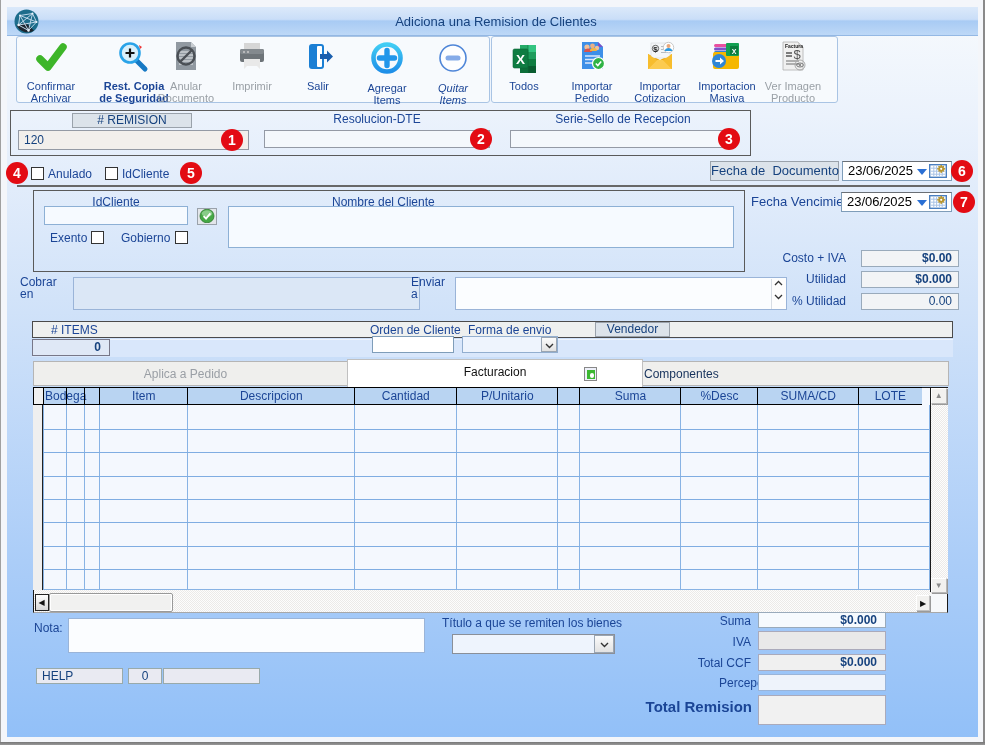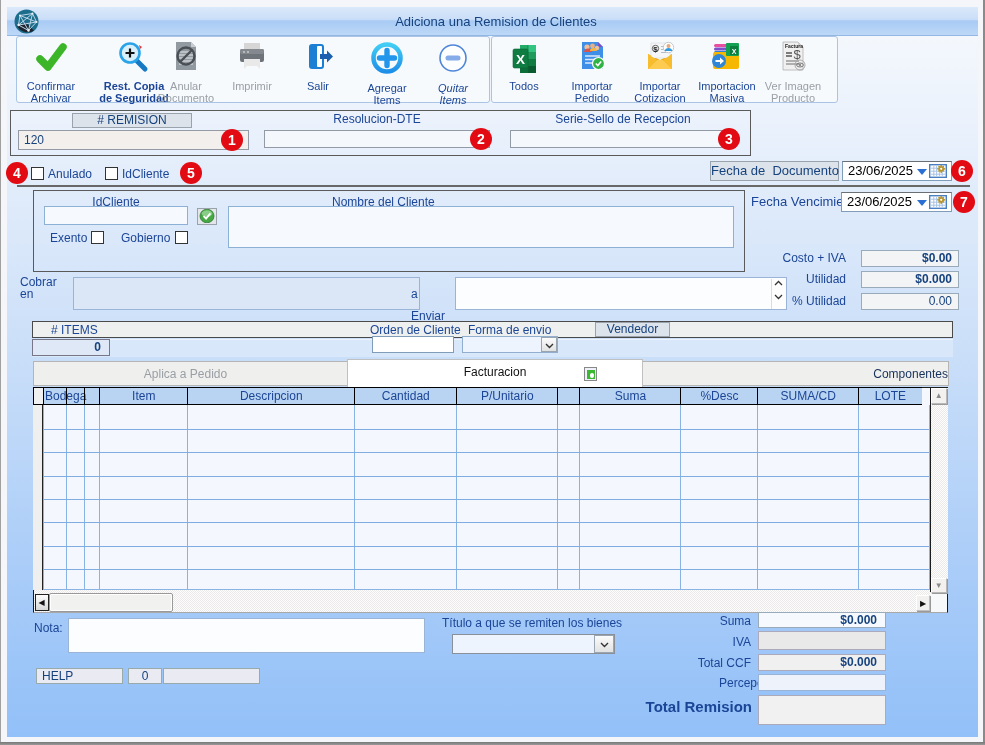--- a/index.html
+++ b/index.html
@@ -286,21 +286,21 @@
 <div class="lbl" style="left:746px;top:251px;width:100px;text-align:right;">Costo + IVA</div>
 <div class="fld" style="left:861px;top:249.5px;width:98px;height:17px;background:#f2f4f6;border-color:#9ab;text-align:right;font-weight:bold;line-height:15px;padding-right:6px;">$0.00</div>
 <div class="lbl" style="left:746px;top:272px;width:100px;text-align:right;">Utilidad</div>
 <div class="fld" style="left:861px;top:271px;width:98px;height:17px;background:#f2f4f6;border-color:#9ab;text-align:right;font-weight:bold;line-height:15px;padding-right:6px;">$0.000</div>
 <div class="lbl" style="left:746px;top:294px;width:100px;text-align:right;">% Utilidad</div>
 <div class="fld" style="left:861px;top:292.5px;width:98px;height:17px;background:#f2f4f6;border-color:#9ab;text-align:right;line-height:15px;padding-right:6px;">0.00</div>
 
 <div class="lbl" style="left:20px;top:275px;">Cobrar</div>
 <div class="lbl" style="left:20px;top:287px;">en</div>
 <div class="fld" style="left:73px;top:277px;width:347px;height:33px;background:#dbe7f6;border-color:#9ab4d8;"></div>
-<div class="lbl" style="left:411px;top:275px;margin-top:34px;">Enviar</div>
+<div class="lbl" style="left:411px;top:275px;">Enviar</div>
 <div class="lbl" style="left:411px;top:287px;">a</div>
 <div class="fld" style="left:455px;top:277px;width:332px;height:33px;background:#fbfdff;border-color:#9ab4d8;">
       <div style="position:absolute;right:0.5px;top:0.5px;width:15px;height:15px;background:#fdfdfd;border-left:1px solid #d8dde4;color:#222;font-size:7px;text-align:center;line-height:15px;"><svg width="9" height="6" viewBox="0 0 9 6" style="vertical-align:3px">
           <path d="M1 5 L4.5 1.5 L8 5" stroke="#333" stroke-width="1.3" fill="none"></path>
         </svg></div>
       <div style="position:absolute;right:0.5px;bottom:0.5px;width:15px;height:15px;background:#fdfdfd;border-left:1px solid #d8dde4;color:#222;font-size:7px;text-align:center;line-height:14px;"><svg width="9" height="6" viewBox="0 0 9 6" style="vertical-align:3px">
           <path d="M1 1 L4.5 4.5 L8 1" stroke="#333" stroke-width="1.3" fill="none"></path>
         </svg></div>
     </div>
 
@@ -320,21 +320,21 @@
 
 <div id="tabs">
   <div style="position:absolute;left:33px;top:361px;width:916px;height:25px;background:#efefed;border:1px solid #b5b5b5;"></div>
   <div class="glbl" style="left:33px;top:367px;width:305px;text-align:center;">Aplica a Pedido</div>
   <div style="position:absolute;left:347px;top:358.5px;width:296px;height:28px;background:#fff;border:1px solid #c0c0c0;border-bottom:none;"></div>
   <div style="position:absolute;left:347px;top:365px;width:296px;text-align:center;color:#111;font-size:12px;">Facturacion</div>
   <div style="position:absolute;left:584px;top:367px;width:13px;height:14px;border:1px solid #888;background:#eef0fa;">
     <div style="position:absolute;left:1.5px;top:1.5px;width:8px;height:9px;background:#3cb832;"></div>
     <div style="position:absolute;left:4.5px;top:4.5px;width:4px;height:5px;background:#fff;border-radius:2px;"></div>
   </div>
-  <div style="position:absolute;left:644px;top:367px;width:304px;text-align:right;color:#16325c;font-size:12px;">Componentes</div>
+  <div style="position:absolute;left:644px;top:367px;width:304px;text-align:left;color:#16325c;font-size:12px;">Componentes</div>
 </div>
 
 <div id="grid">
 <div style="position:absolute;left:33px;top:387px;width:915px;height:226px;background:#f4f8fe;border:1px solid #1a1a1a;border-bottom:1px solid #a8a8a8;"></div>
 <div class="grid-h" style="left:33px;top:387px;width:11px;background:#f0f0f0;"></div>
 <div class="grid-h" style="left:43px;top:387px;width:23.7px;background:#b9d4f2;"></div>
 <div class="grid-h" style="left:65.7px;top:387px;width:18.8px;background:#b9d4f2;"></div>
 <div class="grid-h" style="left:83.5px;top:387px;width:16.5px;background:#b9d4f2;"></div>
 <div style="position:absolute;left:45px;top:388.5px;width:43px;height:15px;overflow:hidden;color:#1b4596;font-size:12px;line-height:15px;">Bodega</div>
 <div style="position:absolute;left:65.7px;top:387px;width:1px;height:18px;background:#000;"></div>

